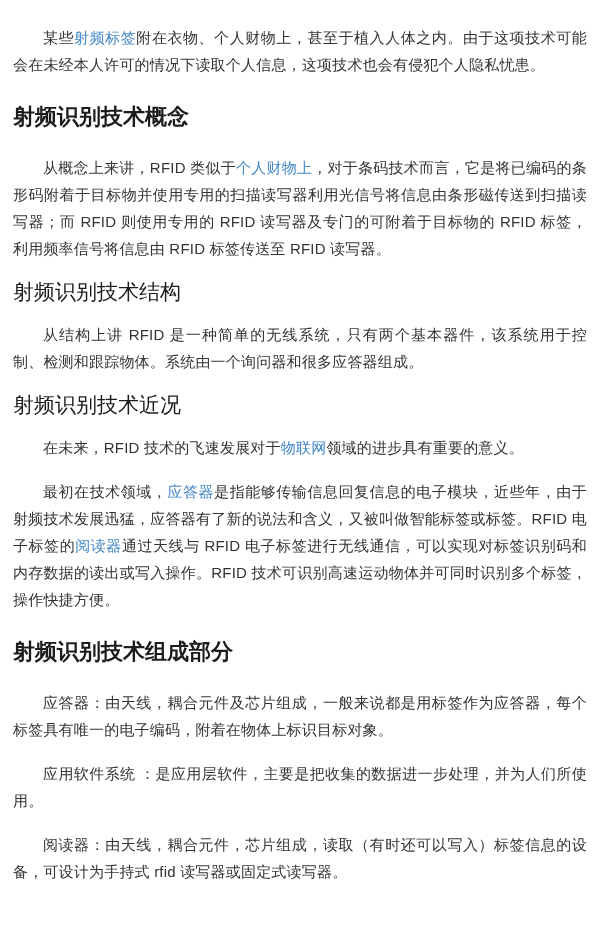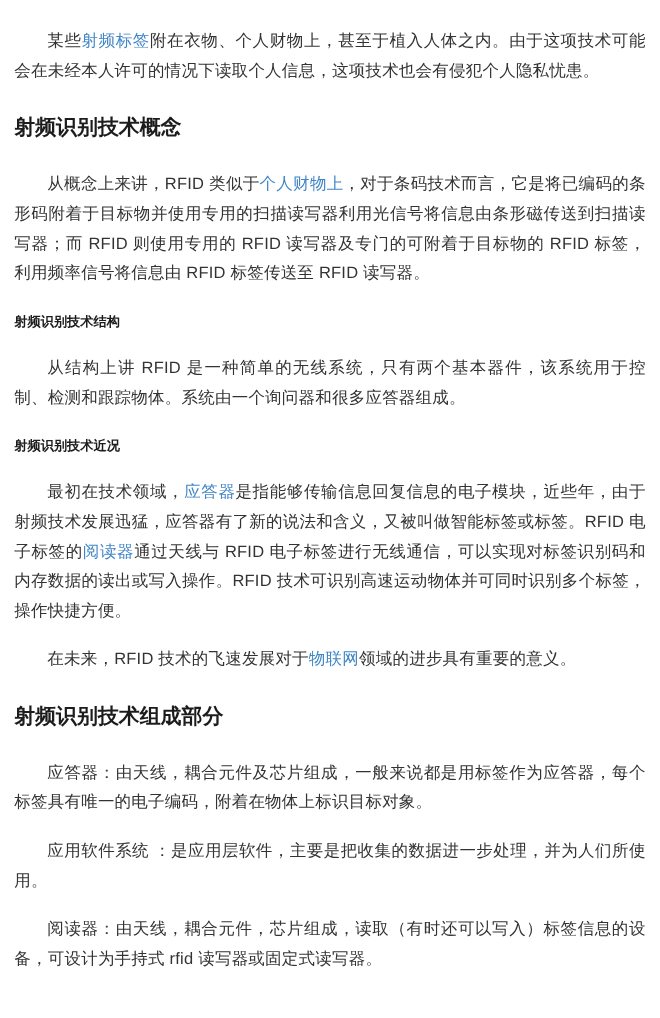--- a/index.html
+++ b/index.html
@@ -24,50 +24,50 @@
   }
   .article p {
     font-size: 15px;
     line-height: 27px;
     margin: 0 0 17px 0;
     text-indent: 2em;
     text-align: justify;
     letter-spacing: 0.2px;
   }
   .article h2 {
-    font-size: 19px;
+    font-size: 22px;
     line-height: 30px;
     font-weight: 700;
     color: var(--heading);
     margin: 24px 0 22px 0;
     text-align: left;
   }
   .article h3 {
-    font-size: 12px;
+    font-size: 21px;
     line-height: 26px;
-    font-weight: 700;
+    font-weight: 400;
     color: var(--heading);
     margin: 8px 0 16px 0;
     text-align: left;
   }
   .article a {
     color: var(--link);
     text-decoration: none;
     cursor: pointer;
   }
 </style>
 </head>
 <body>
 
 <main class="article">
     <p><span>某些</span><a href="#">射频标签</a><span>附在衣物、个人财物上，甚至于植入人体之内。由于这项技术可能会在未经本人许可的情况下读取个人信息，这项技术也会有侵犯个人隐私忧患。</span></p>
     <h2>射频识别技术概念</h2>
     <p><span>从概念上来讲，RFID 类似于</span><a href="#">个人财物上</a><span>，对于条码技术而言，它是将已编码的条形码附着于目标物并使用专用的扫描读写器利用光信号将信息由条形磁传送到扫描读写器；而 RFID 则使用专用的 RFID 读写器及专门的可附着于目标物的 RFID 标签，利用频率信号将信息由 RFID 标签传送至 RFID 读写器。</span></p>
     <h3>射频识别技术结构</h3>
     <p><span>从结构上讲 RFID 是一种简单的无线系统，只有两个基本器件，该系统用于控制、检测和跟踪物体。系统由一个询问器和很多应答器组成。</span></p>
     <h3>射频识别技术近况</h3>
+    <p><span>在未来，RFID 技术的飞速发展对于</span><a href="#">物联网</a><span>领域的进步具有重要的意义。</span></p>
     <p><span>最初在技术领域，</span><a href="#">应答器</a><span>是指能够传输信息回复信息的电子模块，近些年，由于射频技术发展迅猛，应答器有了新的说法和含义，又被叫做智能标签或标签。RFID 电子标签的</span><a href="#">阅读器</a><span>通过天线与 RFID 电子标签进行无线通信，可以实现对标签识别码和内存数据的读出或写入操作。RFID 技术可识别高速运动物体并可同时识别多个标签，操作快捷方便。</span></p>
-    <p><span>在未来，RFID 技术的飞速发展对于</span><a href="#">物联网</a><span>领域的进步具有重要的意义。</span></p>
     <h2>射频识别技术组成部分</h2>
     <p><span>应答器：由天线，耦合元件及芯片组成，一般来说都是用标签作为应答器，每个标签具有唯一的电子编码，附着在物体上标识目标对象。</span></p>
     <p><span>应用软件系统 ：是应用层软件，主要是把收集的数据进一步处理，并为人们所使用。</span></p>
     <p><span>阅读器：由天线，耦合元件，芯片组成，读取（有时还可以写入）标签信息的设备，可设计为手持式 rfid 读写器或固定式读写器。</span></p>
   </main>
 
 </body></html>

